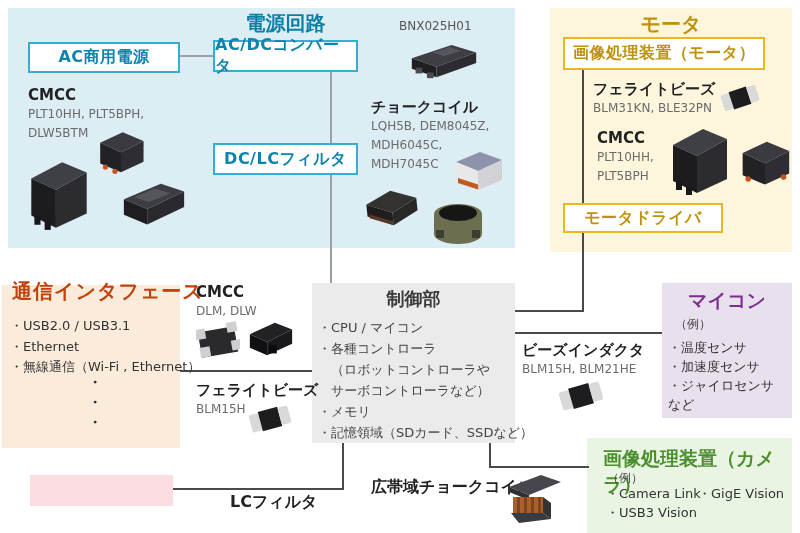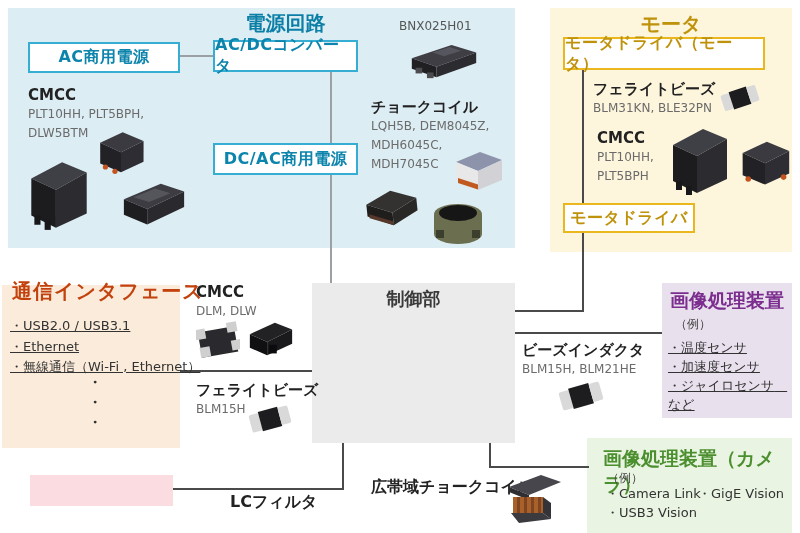--- a/index.html
+++ b/index.html
@@ -19,21 +19,21 @@
   .line.lt { background:#9aa0a3; }
 
   .nodebox { position:absolute; z-index:2; background:#ffffff; display:flex; align-items:center; justify-content:center;
              font-weight:bold; font-size:16px; letter-spacing:0.5px; }
   .nodebox.blue { border:2px solid #36aed3; color:#0c84ac; }
   .nodebox.gold { border:2px solid #eab81e; color:#bf920c; }
   .nb-acsrc  { left:28px;  top:42px;  width:152px; height:31px; }
   .nb-acdc   { left:213px; top:40px;  width:145px; height:32px; }
   .nb-dcdc   { left:213px; top:143px; width:145px; height:32px; }
   .nb-act    { left:563px; top:37px;  width:202px; height:33px; }
-  .nb-drv    { left:563px; top:203px; width:132px; height:30px; }
+  .nb-drv    { left:563px; top:203px; width:160px; height:30px; }
 
   .ttl { position:absolute; z-index:2; font-weight:bold; }
   .t-power  { left:213px; top:10px;  width:145px; text-align:center; font-size:20px; color:#0b7fa6; }
   .t-motor  { left:550px; top:11px;  width:242px; text-align:center; font-size:20px; color:#bf920c; }
   .t-comm   { left:12px;  top:278px; font-size:20px; color:#c2410c; letter-spacing:1px; }
   .t-control{ left:312px; top:287px; width:203px; text-align:center; font-size:18px; color:#3a3a3a; }
   .t-sensor { left:662px; top:288px; width:130px; text-align:center; font-size:19px; color:#7b2e8e; }
   .t-camera { left:603px; top:446px; font-size:19px; color:#4c8f2f; }
   .t-panel  { left:30px;  top:479px; width:143px; text-align:center; font-size:21px; color:#d8121f; }
 
@@ -46,21 +46,21 @@
   .pl-mferr   { left:593px; top:80px; }
   .pl-mcmcc   { left:597px; top:129px; }
   .pl-midcmcc { left:196px; top:283px; }
   .pl-midferr { left:196px; top:381px; }
   .pl-beadind { left:522px; top:341px; }
   .pl-wideband{ left:371px; top:477px; }
   .pl-wideband .b { font-size:16px; }
   .pl-lc      { left:230px; top:492px; font-weight:bold; font-size:16px; color:#222; }
 
   .list { position:absolute; z-index:2; font-size:13px; color:#333; }
-  .list div { line-height:20.5px;text-decoration:underline; }
+  .list div { line-height:20.5px; }
   .l-comm    { left:10px;  top:316px; }
   .l-control { left:318px; top:317px; color:#444; }
   .l-control div { line-height:21px; }
   .l-control .indent { padding-left:13px; }
   .l-sensor  { left:668px; top:338px; }
   .l-sensor div { line-height:19px; }
   .ex { position:absolute; z-index:2; font-size:12px; color:#444; }
   .ex-sensor { left:675px; top:316px; }
   .ex-camera { left:607px; top:470px; }
   .l-cam1 { left:606px; top:485px; }
@@ -94,27 +94,27 @@
   <div class="line" style="left:180px;top:370px;width:132px;height:2px;"></div>
   <div class="line" style="left:342px;top:443px;width:2px;height:47px;"></div>
   <div class="line" style="left:173px;top:488px;width:171px;height:2px;"></div>
   <div class="line" style="left:489px;top:443px;width:2px;height:25px;"></div>
   <div class="line" style="left:489px;top:466px;width:100px;height:2px;"></div>
 
   <div class="ttl t-power">電源回路</div>
   <div class="ttl t-motor">モータ</div>
   <div class="ttl t-comm">通信インタフェース</div>
   <div class="ttl t-control">制御部</div>
-  <div class="ttl t-sensor">画像処理装置</div>
+  <div class="ttl t-sensor">マイコン</div>
   <div class="ttl t-camera">画像処理装置（カメラ）</div>
 
   <div class="nodebox blue nb-acsrc">AC商用電源</div>
   <div class="nodebox blue nb-acdc">AC/DCコンバータ</div>
-  <div class="nodebox blue nb-dcdc">DC/AC商用電源</div>
-  <div class="nodebox gold nb-act">モータドライバ（モータ）</div>
+  <div class="nodebox blue nb-dcdc">DC/LCフィルタ</div>
+  <div class="nodebox gold nb-act">画像処理装置（モータ）</div>
   <div class="nodebox gold nb-drv">モータドライバ</div>
 
   <div class="plabel pl-pcmcc">
     <div class="b">CMCC</div>
     <div class="s">PLT10HH, PLT5BPH,</div>
     <div class="s">DLW5BTM</div>
   </div>
   <div class="plabel pl-bnx">
     <div class="s" style="color:#555;">BNX025H01</div>
   </div>
@@ -152,20 +152,28 @@
 
   <div class="list l-comm">
     <div>・USB2.0 / USB3.1</div>
     <div>・Ethernet</div>
     <div>・無線通信（Wi-Fi , Ethernet）</div>
   </div>
   <div class="dots d1">・</div>
   <div class="dots d2">・</div>
   <div class="dots d3">・</div>
 
+  <div class="list l-control">
+    <div>・CPU / マイコン</div>
+    <div>・各種コントローラ</div>
+    <div class="indent">（ロボットコントローラや</div>
+    <div class="indent">サーボコントローラなど）</div>
+    <div>・メモリ</div>
+    <div>・記憶領域（SDカード、SSDなど）</div>
+  </div>
 
   <div class="ex ex-sensor">（例）</div>
   <div class="list l-sensor">
     <div>・温度センサ</div>
     <div>・加速度センサ</div>
     <div>・ジャイロセンサ　など</div>
   </div>
 
   <div class="ex ex-camera">（例）</div>
   <div class="list l-cam1" style="position:absolute;z-index:2;">・Camera Link</div>

